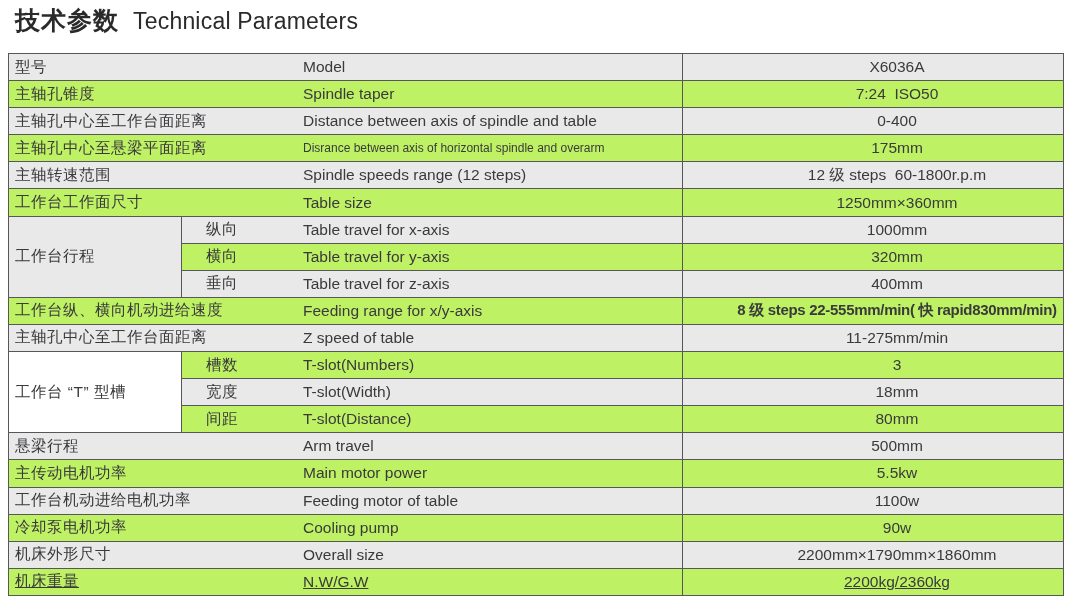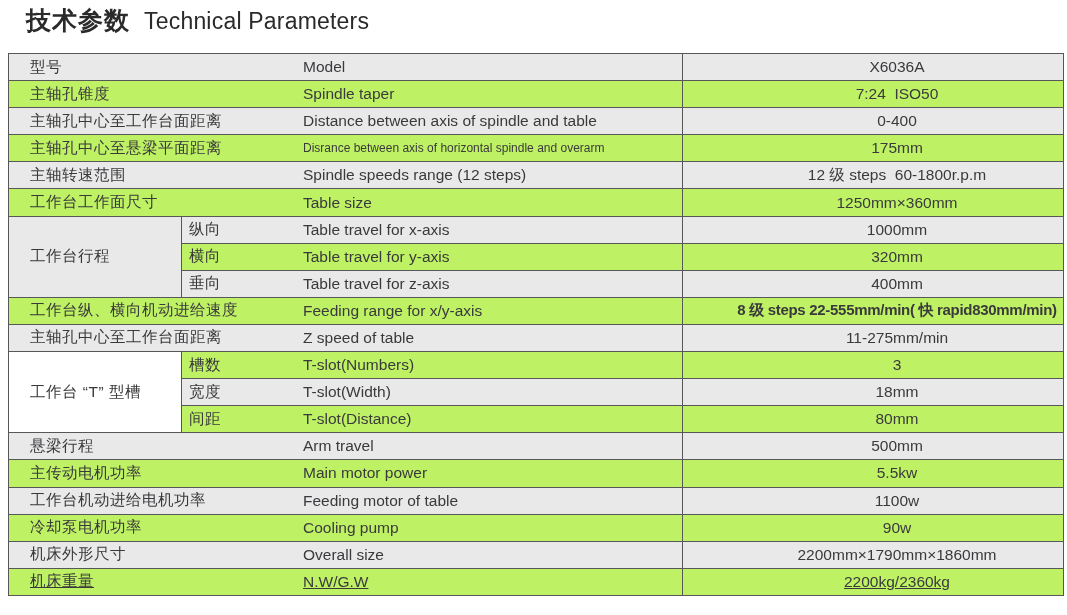--- a/index.html
+++ b/index.html
@@ -5,21 +5,21 @@
   html,body{margin:0;padding:0;background:#ffffff;}
   .page{
     position:relative;
     width:1067px;height:615px;
     background:#ffffff;
     font-family:"Liberation Sans","DejaVu Sans",sans-serif;
     color:#3a3a3c;
     overflow:hidden;
   }
   .header{
-    position:absolute;top:4px;left:26px;
+    position:absolute;top:4px;left:15px;
     white-space:nowrap;
     color:#2a2a2a;
     line-height:32px;
   }
   .title-zh{font-size:25px;font-weight:bold;letter-spacing:1px;}
   .title-en{font-size:23px;font-weight:500;margin-left:14px;letter-spacing:0.2px;}
 
   table.params{
     position:absolute;top:53px;left:8px;
     width:1054px;
@@ -37,22 +37,22 @@
     padding:0;
     vertical-align:middle;
     border-bottom:1.5px solid #57575a;
     overflow:hidden;white-space:nowrap;
   }
   tr:last-child td{border-bottom:none;text-decoration:underline;}
   tr.g td{background:#e9e9ea;}
   tr.w td{background:#bef264;}
   td.group-g{background:#e9e9ea !important;}
   td.group-w{background:#ffffff !important;}
-  .cn{padding-left:21px;letter-spacing:0.5px;}
-  .sub{border-left:1.5px solid #57575a;padding-left:7px;letter-spacing:0.5px;}
+  .cn{padding-left:6px;letter-spacing:0.5px;}
+  .sub{border-left:1.5px solid #57575a;padding-left:24px;letter-spacing:0.5px;}
   .en{padding-left:4px;}
   .en-small{font-size:12px;}
   .val{border-left:1.5px solid #57575a;text-align:center;white-space:pre;padding-left:48px;}
   .val-long{font-size:15px;letter-spacing:-0.3px;font-weight:bold;}
 </style>
 </head>
 <body>
 
 <div class="page">
 

